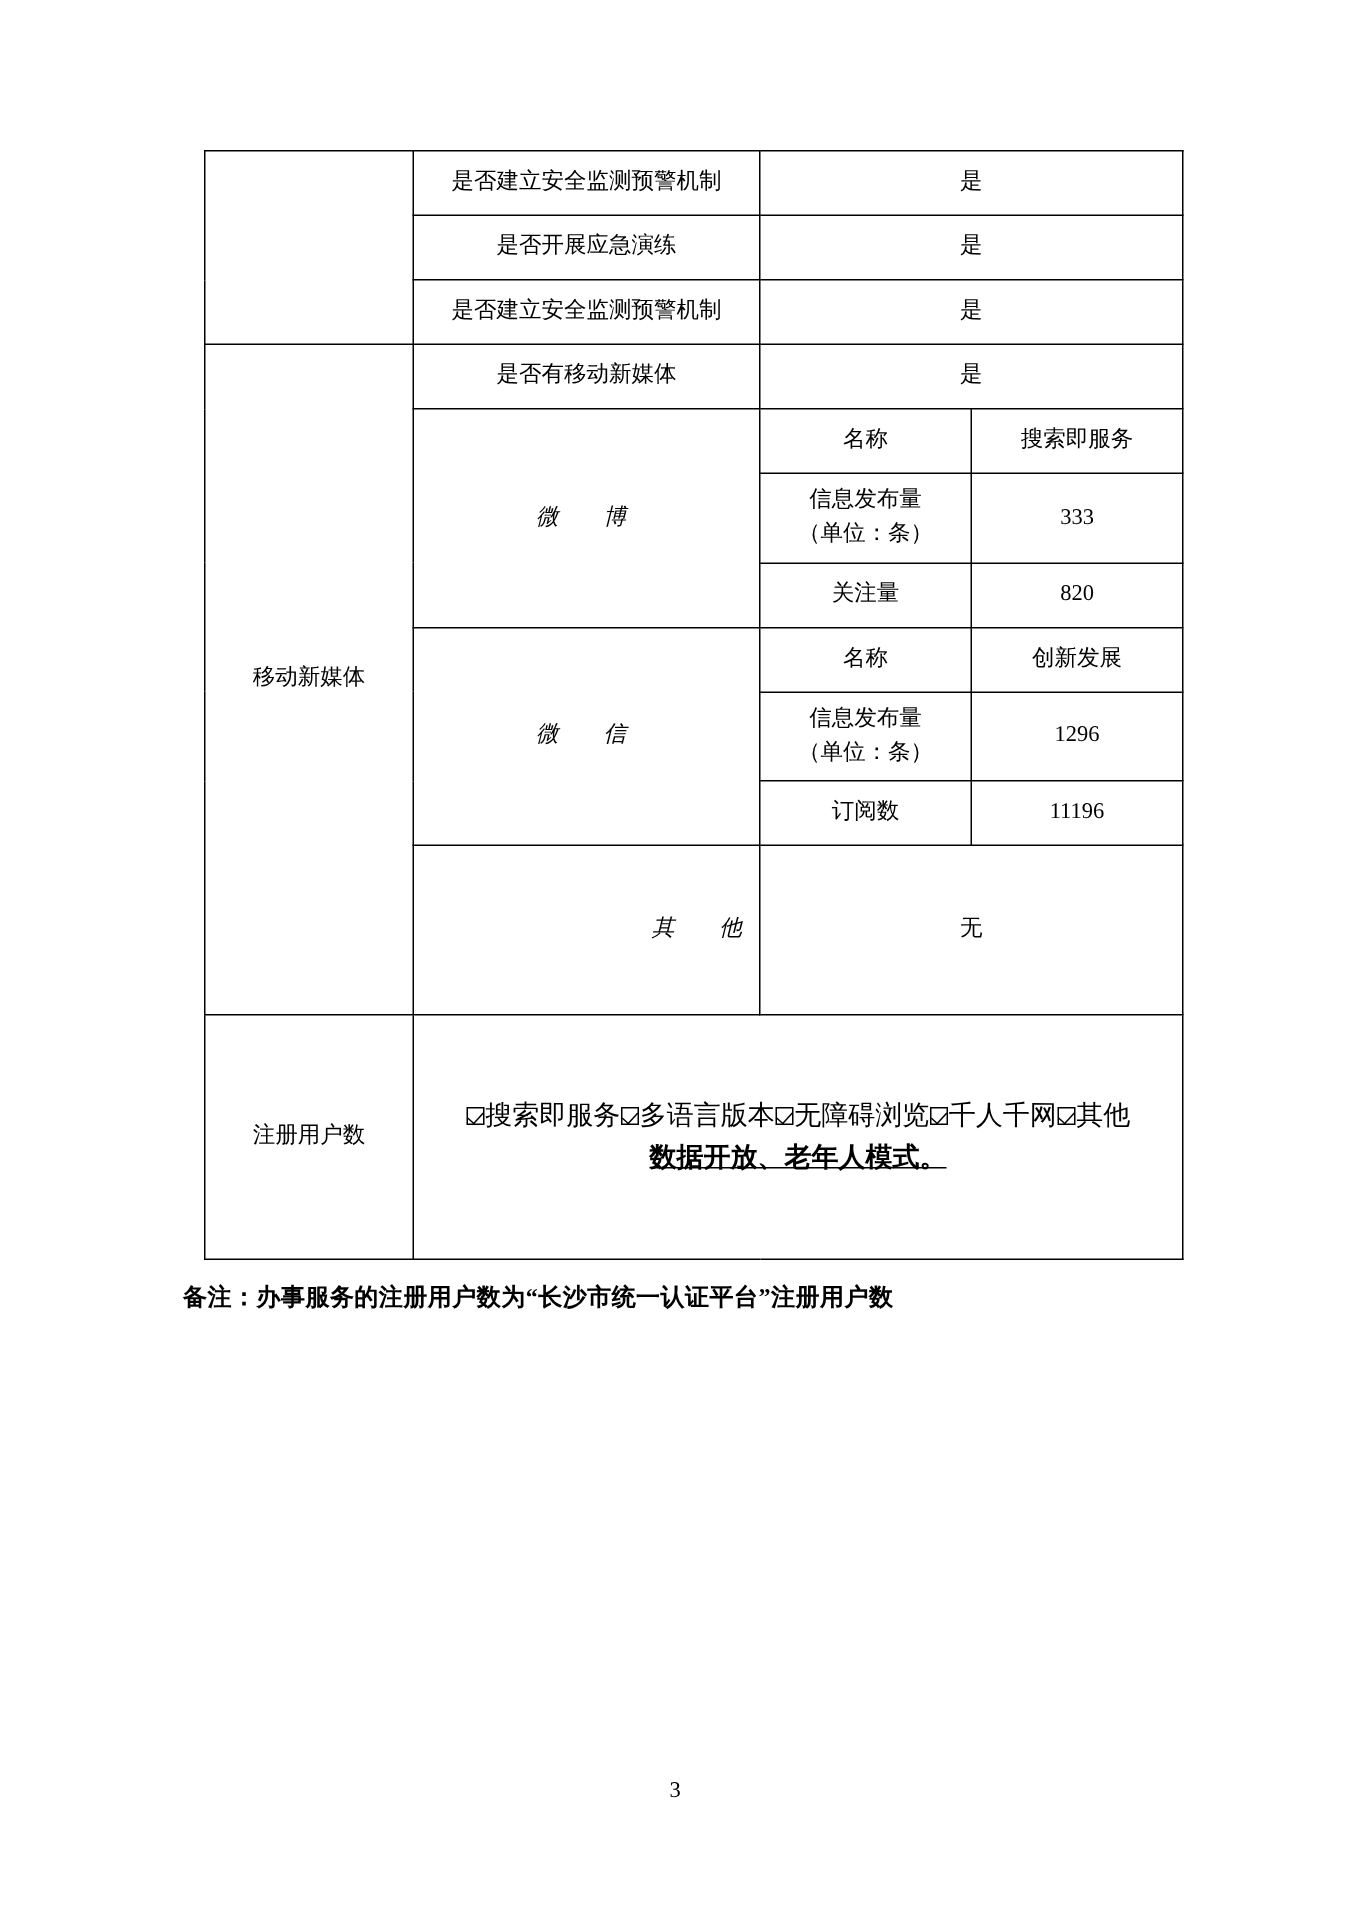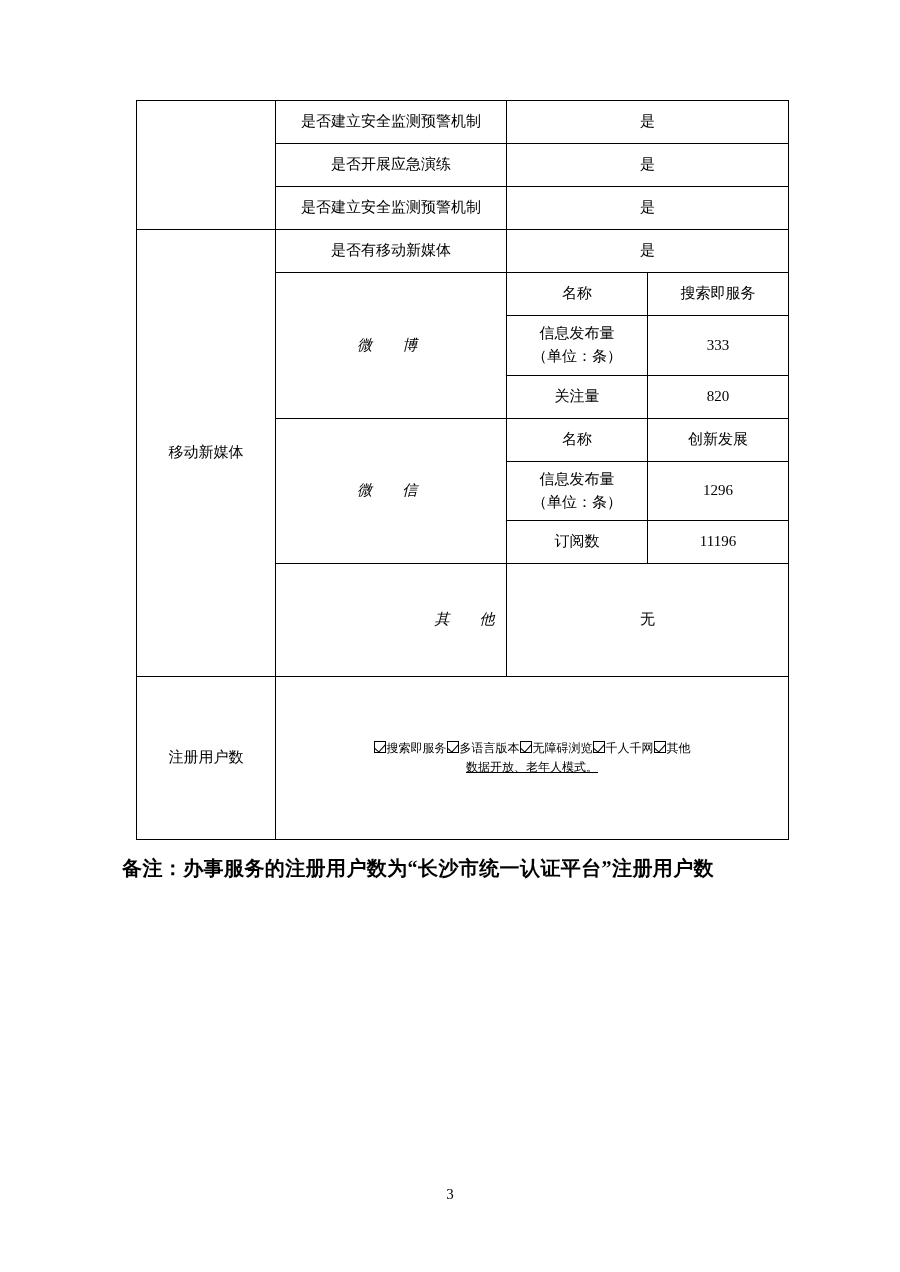--- a/index.html
+++ b/index.html
@@ -53,25 +53,26 @@
   }
 
   .innov-cell {
     text-align: left;
     padding: 10px 22px 18px 22px;
     line-height: 2.0;
     vertical-align: middle;
     height: 150px;
   }
   .innov-line {
-    font-size: 12px;
+    font-size: 18px;
     white-space: normal;
   }
   .u-line {
     text-decoration: underline;
+    font-weight: bold;
   }
   .cb {
     display: inline-block;
     width: 12px;
     height: 12px;
     border: 1px solid #000;
     position: relative;
     vertical-align: -1px;
     margin-right: 1px;
     box-sizing: border-box;
@@ -85,21 +86,21 @@
     height: 9px;
     border: solid #000;
     border-width: 0 1.4px 1.4px 0;
     transform: rotate(42deg);
   }
   .note {
     position: absolute;
     left: 122px;
     top: 855px;
     width: 700px;
-    font-size: 20px;
+    font-size: 16px;
     font-weight: bold;
     font-family: "Liberation Serif", "DejaVu Serif", serif;
     letter-spacing: 0.02em;
   }
   .page-number {
     position: absolute;
     left: 0;
     top: 1186px;
     width: 900px;
     text-align: center;

